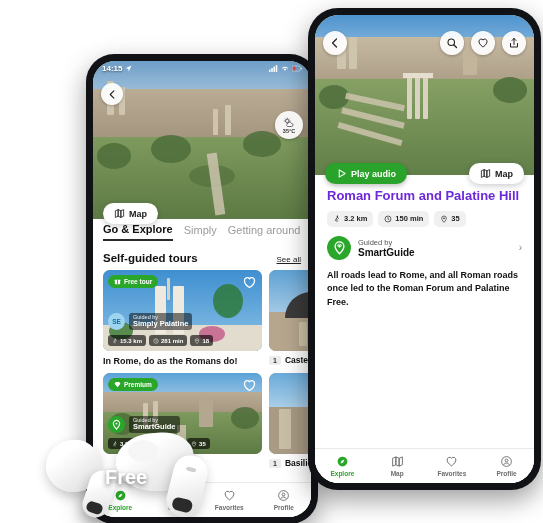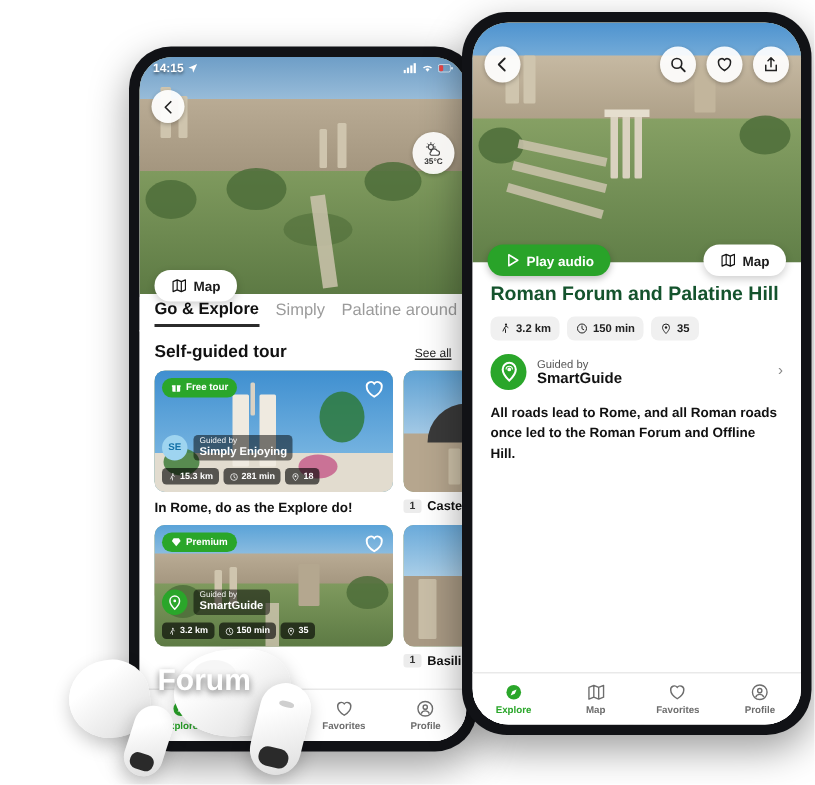--- a/index.html
+++ b/index.html
@@ -8,21 +8,21 @@
     background:#ffffff;
     font-family:"Liberation Sans", sans-serif;
     position:relative;
   }
   .stage{position:absolute;inset:0;}
 
   
   .phone{position:absolute;background:#111216;border-radius:30px;box-shadow:0 10px 26px rgba(0,0,0,.38);}
   .phone .screen{position:absolute;overflow:hidden;background:#fff;}
 
-  #phone-left{left:86px;top:31px;width:232px;height:470px;border-radius:28px;}
+  #phone-left{left:86px;top:54px;width:232px;height:470px;border-radius:28px;}
   #phone-left .screen{left:7px;top:7px;right:7px;bottom:7px;border-radius:22px;}
 
   #phone-right{left:308px;top:8px;width:233px;height:482px;border-radius:30px;}
   #phone-right .screen{left:7px;top:7px;right:7px;bottom:7px;border-radius:24px;}
   .photo{position:relative;overflow:hidden;background:#8aa07a;}
   .photo .sky-l{position:absolute;left:0;right:0;top:0;height:42%;
      background:linear-gradient(#6e9ec7 0%,#a9c8e0 60%,#c7d9e3 100%);}
   .photo .ruins{position:absolute;left:0;right:0;top:26%;height:34%;
      background:linear-gradient(#b9ab94,#9d8f78);}
   .photo .ground{position:absolute;left:0;right:0;bottom:0;height:46%;
@@ -110,21 +110,21 @@
   .bnav .it svg{width:13px;height:13px;}
 
   
   #r-hero{position:absolute;left:0;right:0;top:0;height:160px;}
   #r-hero-actions{position:absolute;left:8px;right:8px;top:16px;display:flex;
      align-items:center;justify-content:space-between;z-index:5;}
   #r-hero-actions .grp{display:flex;gap:7px;}
   #r-cta{position:absolute;left:10px;right:10px;top:148px;display:flex;
      align-items:center;justify-content:space-between;z-index:7;}
   #r-body{position:absolute;left:0;right:0;top:160px;bottom:0;background:#fff;}
-  #r-h1{font-size:13px;font-weight:700;color:#14532d;padding:14px 12px 0;line-height:1.15;}
+  #r-h1{font-size:13px;font-weight:700;color:#6d28d9;padding:14px 12px 0;line-height:1.15;}
   #r-stats{display:flex;gap:5px;padding:7px 12px 0;}
   .gstat{background:#f0f0f0;border-radius:5px;height:16px;display:flex;align-items:center;
      gap:3px;padding:0 6px;font-size:7.5px;font-weight:700;color:#222;}
   .gstat svg{width:8px;height:8px;}
   #r-guide{display:flex;align-items:center;gap:7px;padding:9px 12px 0;}
   #r-guide .av{width:24px;height:24px;border-radius:50%;background:#2aa62a;display:flex;
      align-items:center;justify-content:center;}
   #r-guide .meta .l1{font-size:7.5px;color:#555;}
   #r-guide .meta .l2{font-size:10px;font-weight:700;color:#111;}
   #r-guide .chev{margin-left:auto;color:#888;font-size:10px;}
@@ -200,42 +200,42 @@
       <div id="l-weather">
         <svg viewBox="0 0 24 24" width="12" height="12">
           <circle cx="8.5" cy="8" r="3.4" fill="none" stroke="#444" stroke-width="1.5"></circle>
           <path d="M8.5 2v1.6M8.5 12.4V14M2.5 8H4M13 8h1.5M4.3 3.8l1 1M12.7 3.8l-1 1" stroke="#444" stroke-width="1.3" stroke-linecap="round"></path>
           <path d="M9 19h8a3 3 0 000-6 4.3 4.3 0 00-8.2 1.2A2.6 2.6 0 009 19z" fill="#fff" stroke="#444" stroke-width="1.5"></path>
         </svg>
         <div class="t">35°C</div>
       </div>
 
       <div id="l-title">
-        <div class="big">Forum</div>
+        <div class="big">Free</div>
       </div>
 
       <div id="l-cta">
         <div class="pill-white">
           <svg viewBox="0 0 24 24">
               <path d="M3 6l6-2.5V18L3 20.5zM9 3.5L15 6v14.5L9 18zM15 6l6-2.5V18L15 20.5z" fill="none" stroke="#111" stroke-width="1.7" stroke-linejoin="round"></path>
             </svg>
           <span>Map</span>
         </div>
       </div>
 
       <div id="l-tabs">
         <div class="tab active">Go &amp; Explore</div>
         <div class="tab">Simply</div>
-        <div class="tab">Palatine around</div>
+        <div class="tab">Getting around</div>
         <div class="tab">Did you know</div>
       </div>
 
       <div id="l-body">
         <div class="sec-head">
-          <div class="t">Self-guided tour</div>
+          <div class="t">Self-guided tours</div>
           <div class="a">See all</div>
         </div>
 
         <div class="cardrow">
           <div class="tcard">
             <div class="img photo" style="width:159px;height:81px;">
               <div class="sky-l" style="height:100%;background:linear-gradient(#3f8fd0,#8dc3e7);"></div>
               <div style="position:absolute;left:0;right:0;bottom:0;height:26px;background:#e2dccf;"></div>
               <div class="col" style="left:52px;top:16px;width:11px;height:48px;background:#efeae0;"></div>
               <div class="col" style="left:70px;top:16px;width:11px;height:48px;background:#efeae0;"></div>
@@ -255,21 +255,21 @@
               <svg class="heart-tr" viewBox="0 0 24 24">
                   <path d="M12 20s-8-5-8-10.5A4.5 4.5 0 0112 6a4.5 4.5 0 018 3.5C20 15 12 20 12 20z" fill="none" stroke="#fff" stroke-width="2"></path>
                 </svg>
 
               <div class="guided">
                 <div class="av" style="background:#9ed4f0;color:#1572a8;">
                   <span>SE</span>
                 </div>
                 <div class="tx">
                   <div class="l1">Guided by</div>
-                  <div class="l2">Simply Enjoying</div>
+                  <div class="l2">Simply Palatine</div>
                 </div>
               </div>
 
               <div class="statsrow">
                 <div class="stat">
                   <svg viewBox="0 0 24 24">
                       <circle cx="13" cy="4" r="2" fill="#fff"></circle>
                       <path d="M13 7l-3 4 2 3v6M13 7l4 3M10 11l-3 6" stroke="#fff" stroke-width="2" fill="none" stroke-linecap="round"></path>
                     </svg>
                   <span>15.3 km</span>
@@ -283,21 +283,21 @@
                 </div>
                 <div class="stat">
                   <svg viewBox="0 0 24 24">
                       <path d="M12 22s7-7 7-12A7 7 0 005 10c0 5 7 12 7 12z" fill="none" stroke="#fff" stroke-width="2"></path>
                       <circle cx="12" cy="10" r="2.4" fill="#fff"></circle>
                     </svg>
                   <span>18</span>
                 </div>
               </div>
             </div>
-            <div class="cap">In Rome, do as the Explore do!</div>
+            <div class="cap">In Rome, do as the Romans do!</div>
           </div>
 
           <div class="tcard">
             <div class="img photo" style="width:70px;height:81px;">
               <div class="sky-l" style="height:55%;background:linear-gradient(#5fa2d4,#a7cbe6);"></div>
               <div style="position:absolute;left:0;right:0;bottom:0;height:48%;background:#b6a68e;"></div>
               <div style="position:absolute;left:16px;top:22px;width:54px;height:26px;background:#3a3a3a;border-radius:26px 26px 0 0;"></div>
               <div class="col" style="left:30px;top:52px;width:8px;height:24px;background:#cfc3aa;"></div>
             </div>
             <div class="numcap">
@@ -513,21 +513,21 @@
                 <path d="M8.6 10a3.4 3.4 0 016.8 0" fill="none" stroke="#fff" stroke-width="1.2"></path>
               </svg>
           </div>
           <div class="meta">
             <div class="l1">Guided by</div>
             <div class="l2">SmartGuide</div>
           </div>
           <div class="chev">›</div>
         </div>
 
-        <div id="r-desc">All roads lead to Rome, and all Roman roads once led to the Roman Forum and Offline Hill.</div>
+        <div id="r-desc">All roads lead to Rome, and all Roman roads once led to the Roman Forum and Palatine Free.</div>
 
         <div id="r-sheet">
           <div id="r-grab">
             <svg viewBox="0 0 24 12" width="15" height="8">
                 <path d="M4 3l8 6 8-6" fill="none" stroke="#b5b5b5" stroke-width="2.2" stroke-linecap="round" stroke-linejoin="round"></path>
               </svg>
           </div>
 
           <div class="bnav">
             <div class="it on">

